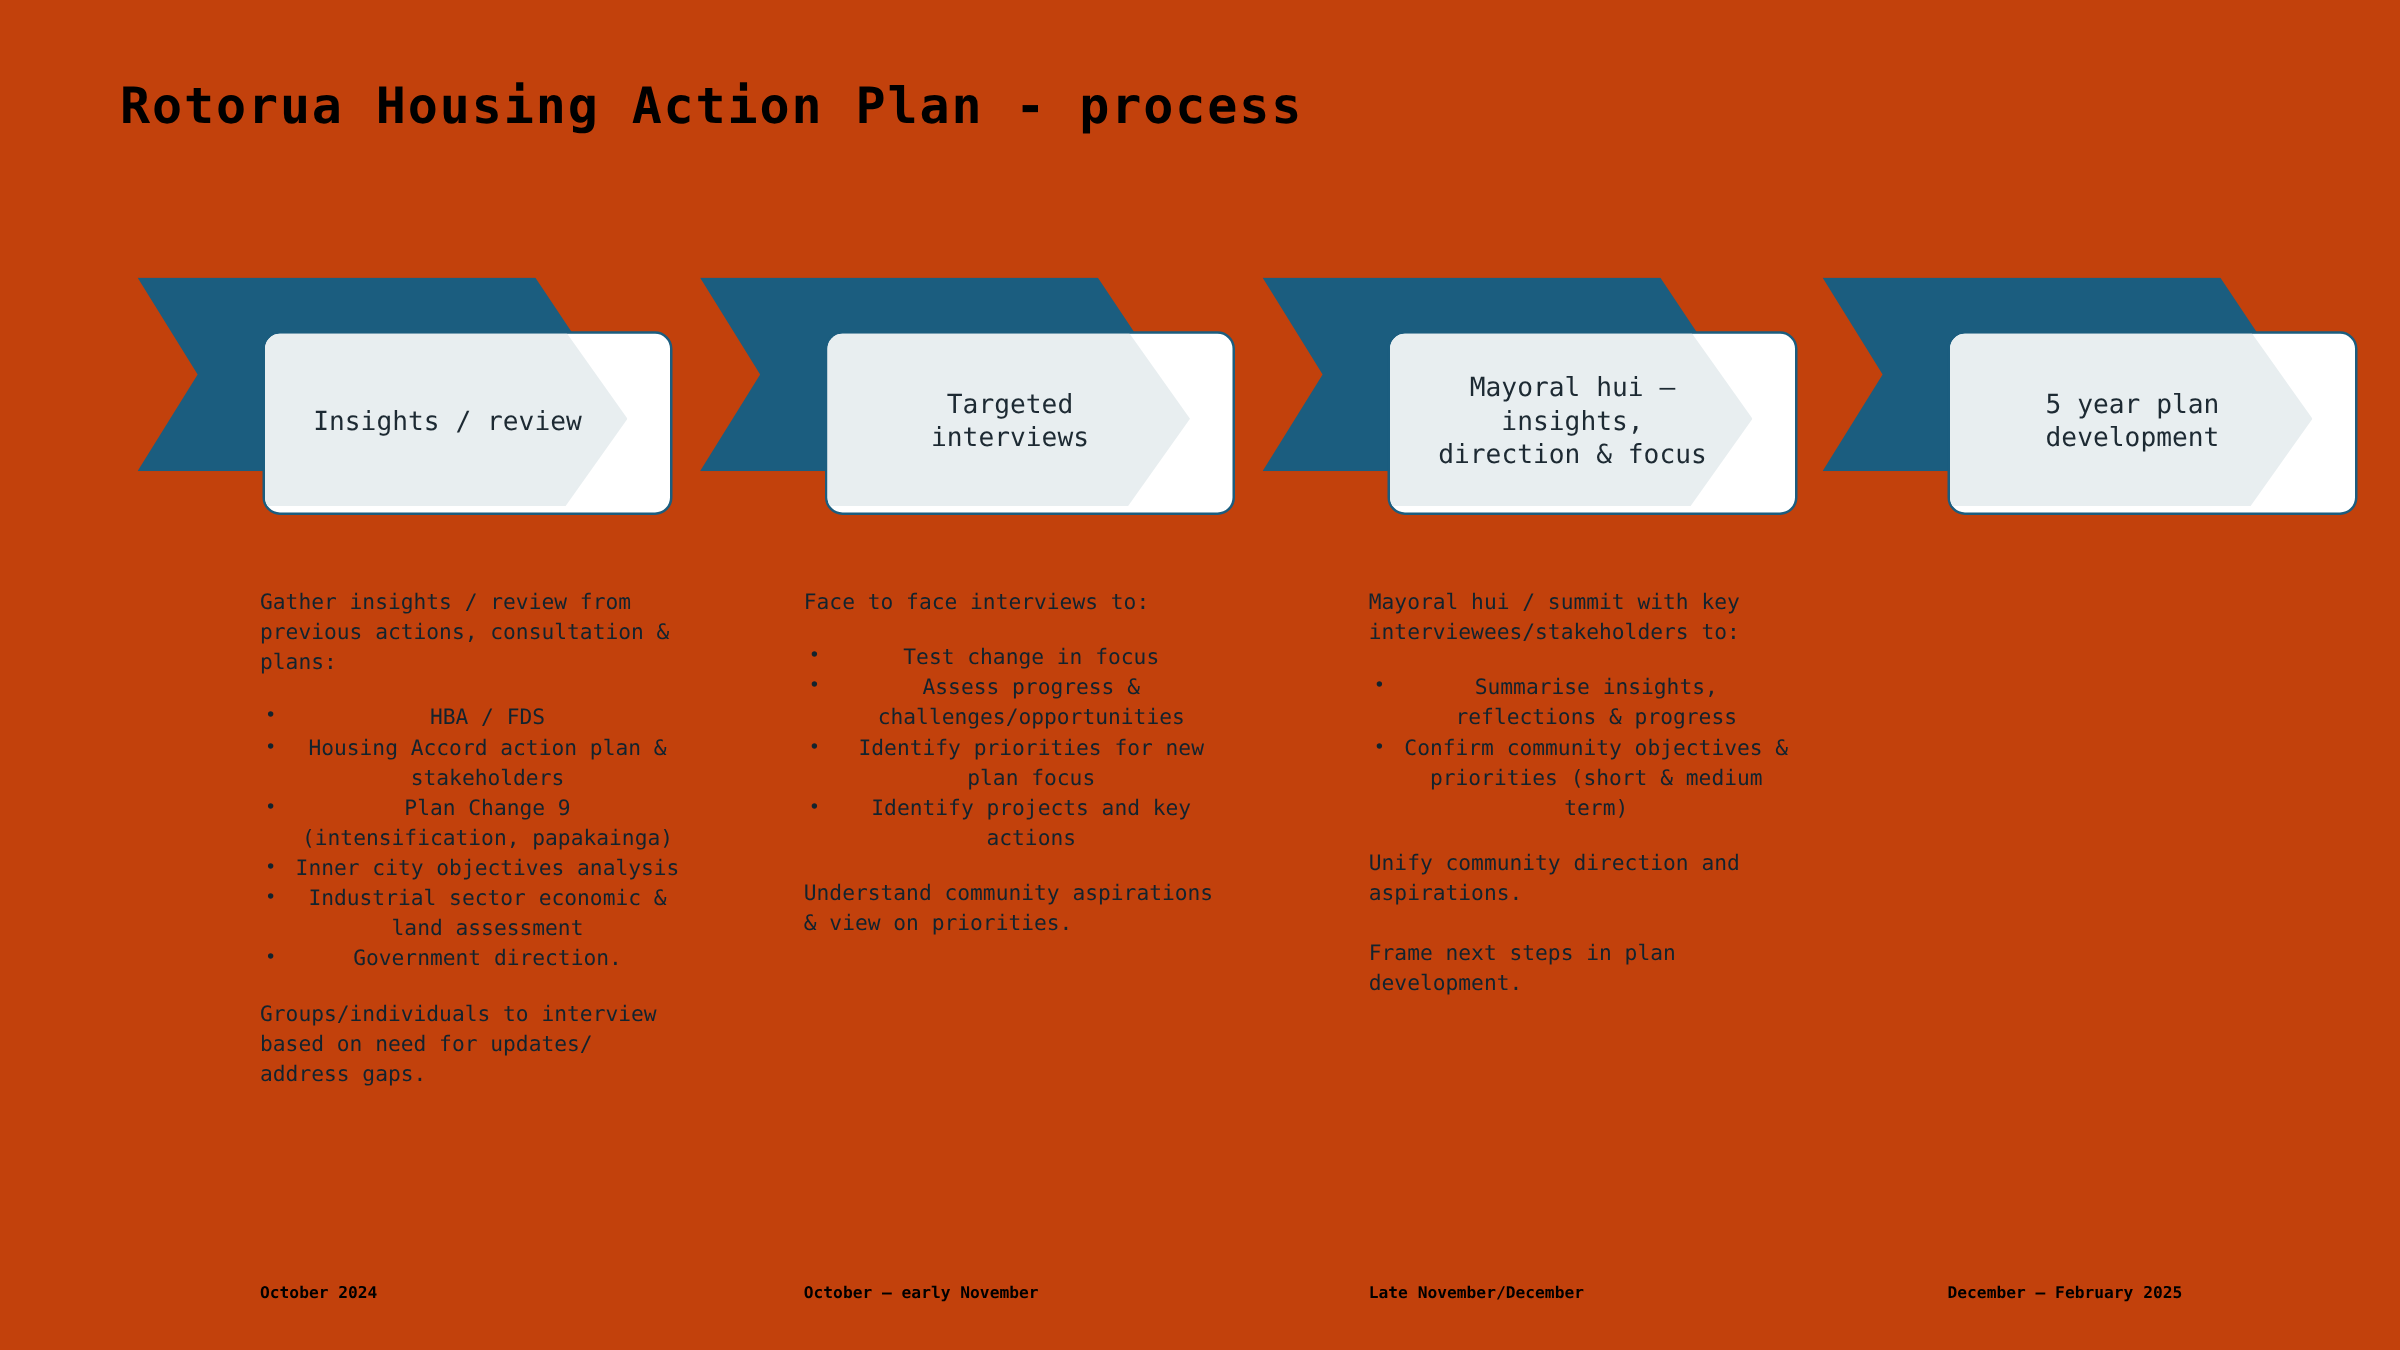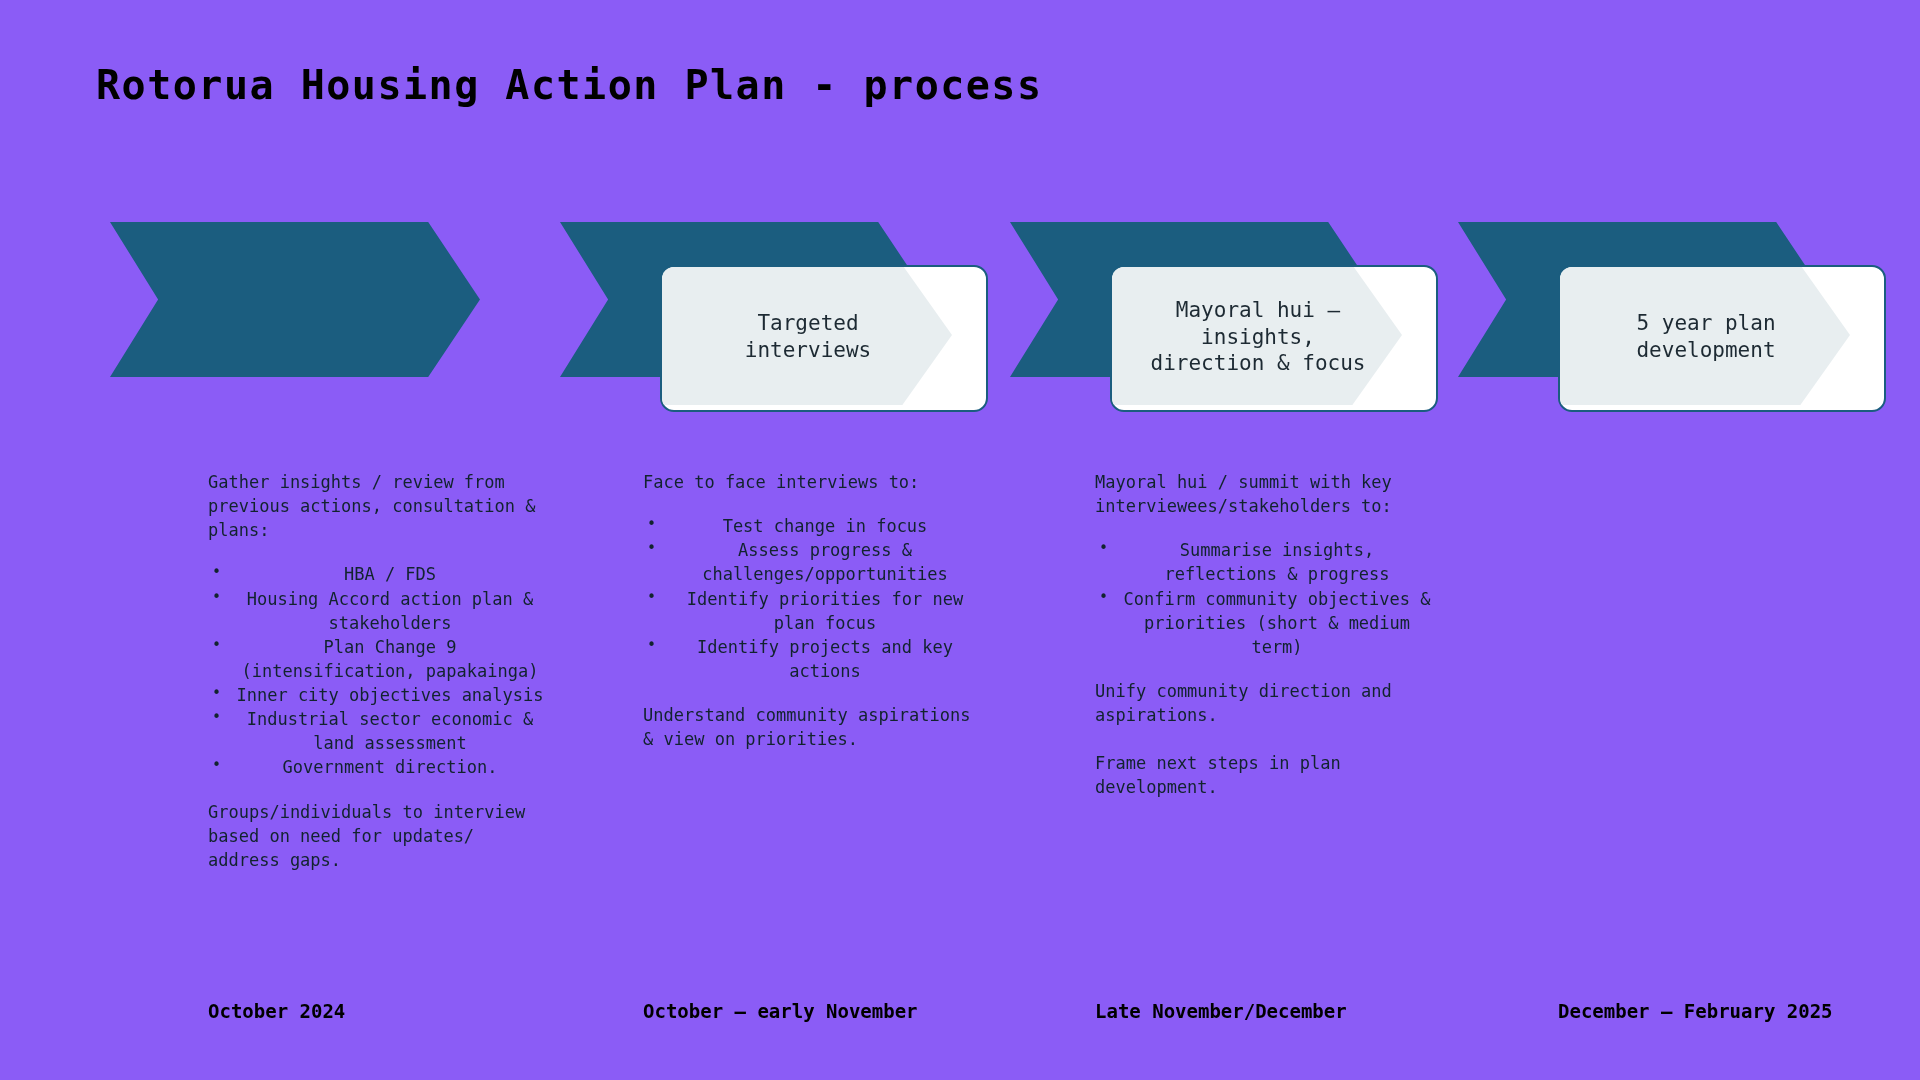--- a/index.html
+++ b/index.html
@@ -11,21 +11,21 @@
     width: 1920px;
     height: 1080px;
     overflow: hidden;
     font-family: "DejaVu Sans Mono", monospace;
     position: relative;
   }
 
   .slide {
     position: absolute;
     inset: 0;
-    background: #8b5cf6;
+    background: #c2410c;
   }
 
   
   .title {
     position: absolute;
     left: 96px;
     top: 62px;
     font-family: "DejaVu Sans Mono", monospace;
     font-weight: bold;
     font-size: 40px;
@@ -155,41 +155,45 @@
     position: absolute;
     left: 4px;
     top: -1px;
     font-size: 15px;
     line-height: 1.48;
     color: #12232e;
   }
 
   .date {
     position: absolute;
-    top: 528px;
+    top: 556px;
     font-family: "DejaVu Sans Mono", monospace;
     font-weight: bold;
-    font-size: 19px;
+    font-size: 13px;
     line-height: 1.45;
     color: #000000;
     width: 330px;
     white-space: pre-line;
   }
 </style>
 </head>
 <body>
 
 <div class="slide">
 
   <div class="title">Rotorua Housing Action Plan - process</div>
 
   <div class="process-row">
 
     <div class="step step-1">
       <div class="chev-back"></div>
+      <div class="card">
+        <div class="chev-light"></div>
+        <div class="card-label">Insights / review</div>
+      </div>
     </div>
 
     <div class="step step-2">
       <div class="chev-back"></div>
       <div class="card">
         <div class="chev-light"></div>
         <div class="card-label">Targeted
 interviews</div>
       </div>
     </div>

